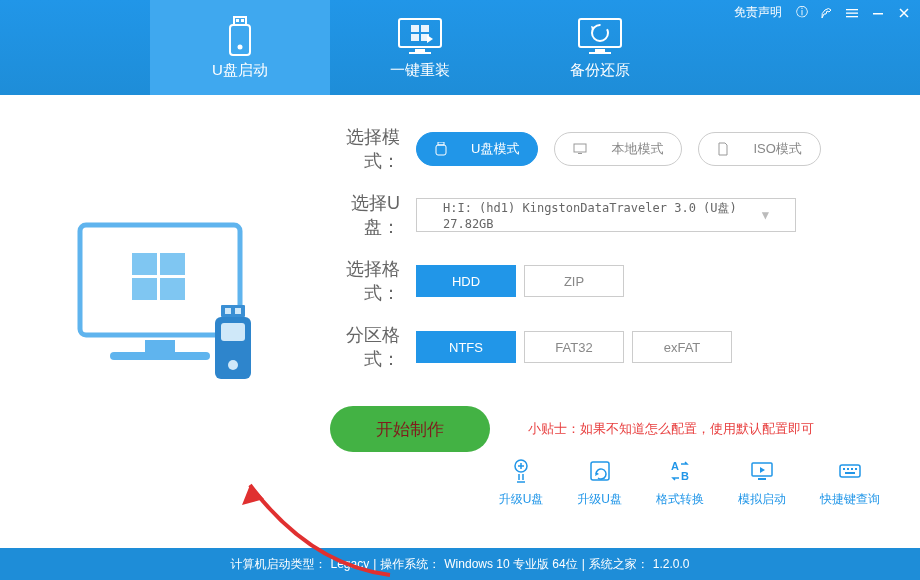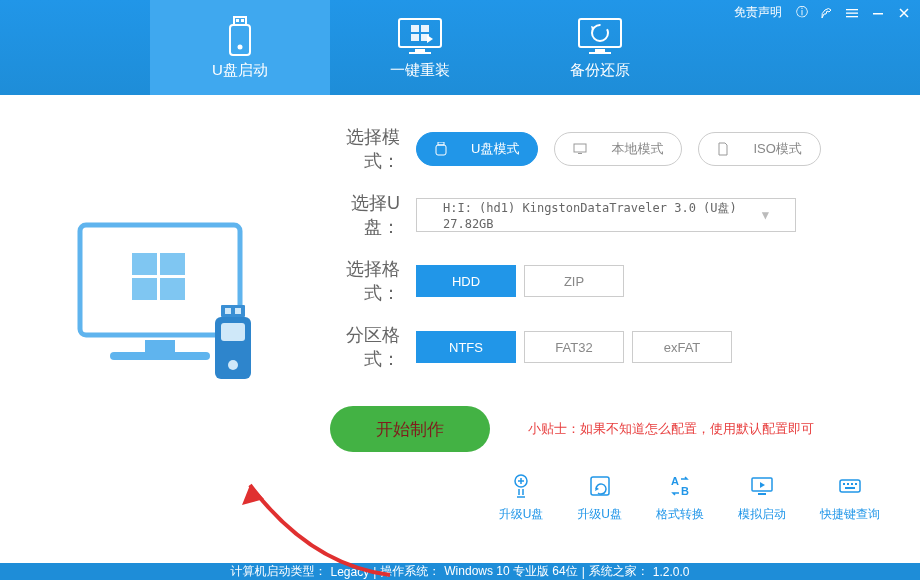--- a/index.html
+++ b/index.html
@@ -30,21 +30,21 @@
 .select-box { flex: 1; height: 34px; border: 1px solid #ccc; display: flex; align-items: center; padding: 0 26px; font-size: 12px; color: #666; font-family: "SimSun", monospace; justify-content: space-between; cursor: pointer; max-width: 380px; }
 .opt-btns { display: flex; gap: 8px; }
 .opt-btn { width: 100px; height: 32px; border: 1px solid #ccc; background: #fff; color: #888; font-size: 13px; display: flex; align-items: center; justify-content: center; cursor: pointer; }
 .opt-btn.active { background: #2196e8; border-color: #2196e8; color: #fff; }
 .action-row { display: flex; align-items: center; margin-top: 35px; }
 .start-btn { width: 160px; height: 46px; background: #43b244; color: #7f1d1d; border-radius: 23px; font-size: 17px; display: flex; align-items: center; justify-content: center; cursor: pointer; margin-left: 10px; }
 .tip { color: #e84040; font-size: 13px; margin-left: 38px; }
 .tools { position: absolute; bottom: 40px; right: 40px; display: flex; gap: 34px; }
 .tool { display: flex; flex-direction: column; align-items: center; gap: 6px; cursor: pointer; color: #2196e8; font-size: 12px; }
 .tool-icon { width: 28px; height: 28px; display: flex; align-items: center; justify-content: center; }
-.footer { height: 17px; background: #1e8dd8; color: #fff; font-size: 12px; display: flex; align-items: center; justify-content: center; gap: 4px; }
+.footer { height: 32px; background: #1e8dd8; color: #fff; font-size: 12px; display: flex; align-items: center; justify-content: center; gap: 4px; }
 .arrow { position: absolute; left: 220px; top: 370px; pointer-events: none; }
 svg { display: block; }
 </style>
 </head>
 <body>
 
 <div class="window">
   <div class="header">
     <div class="tabs">
       <div class="tab active">

